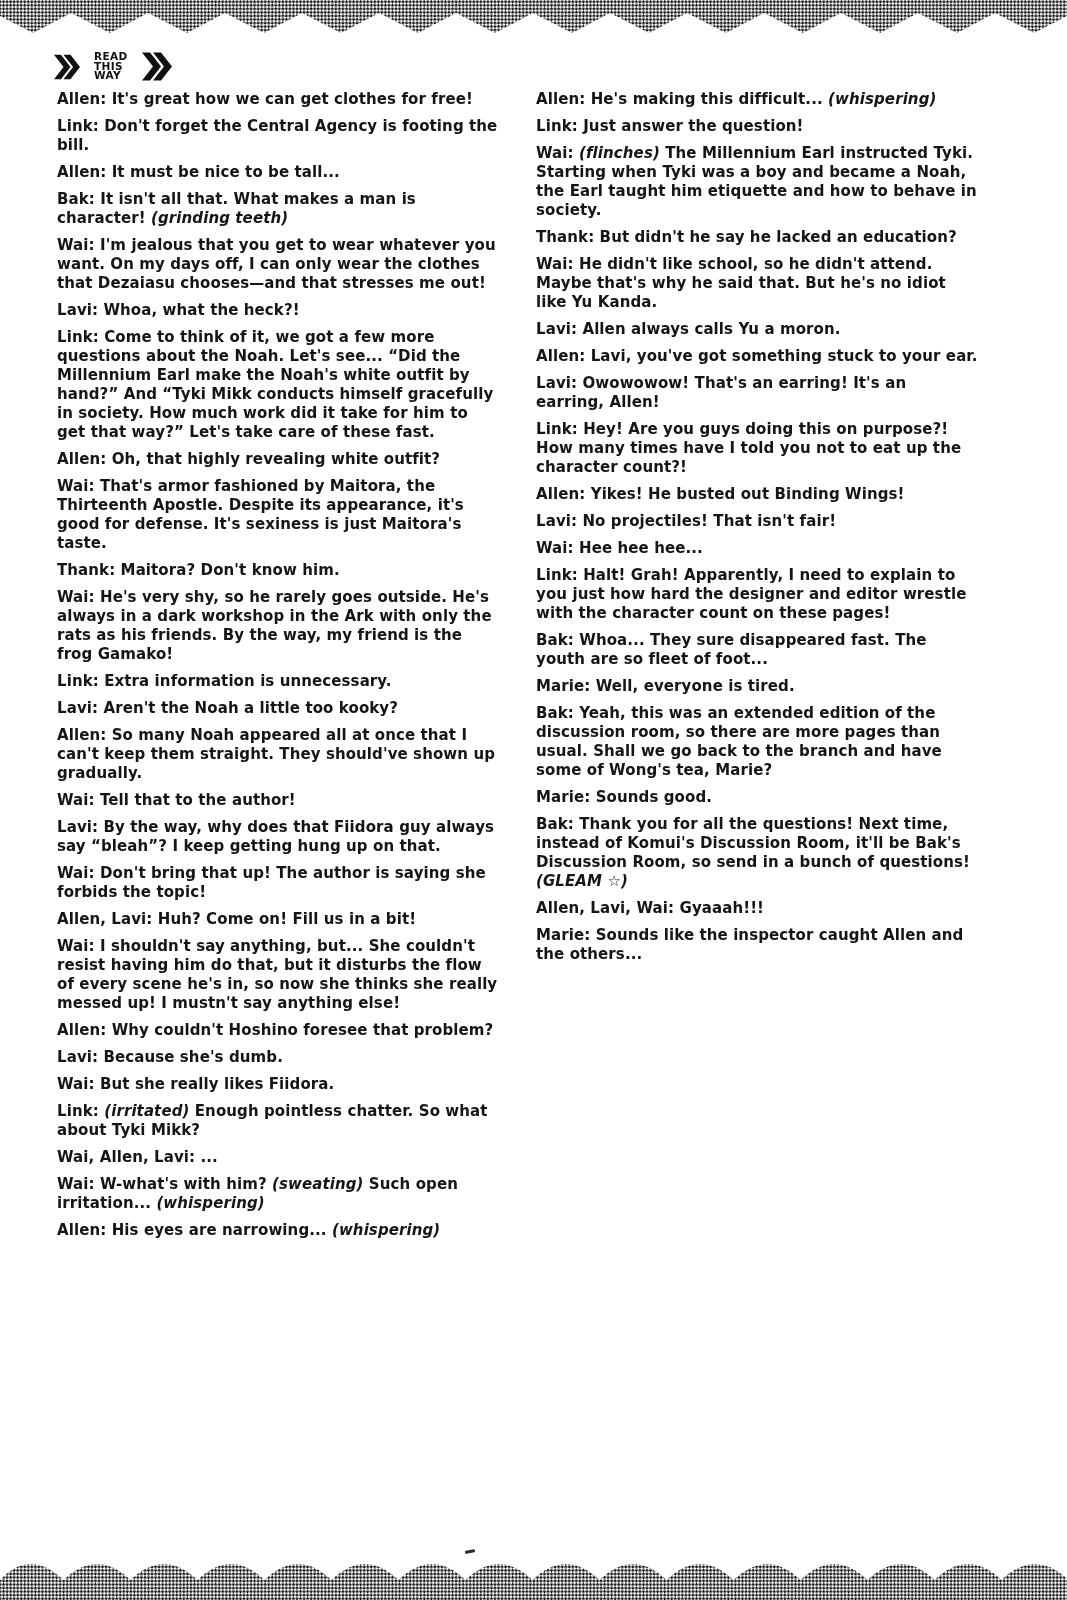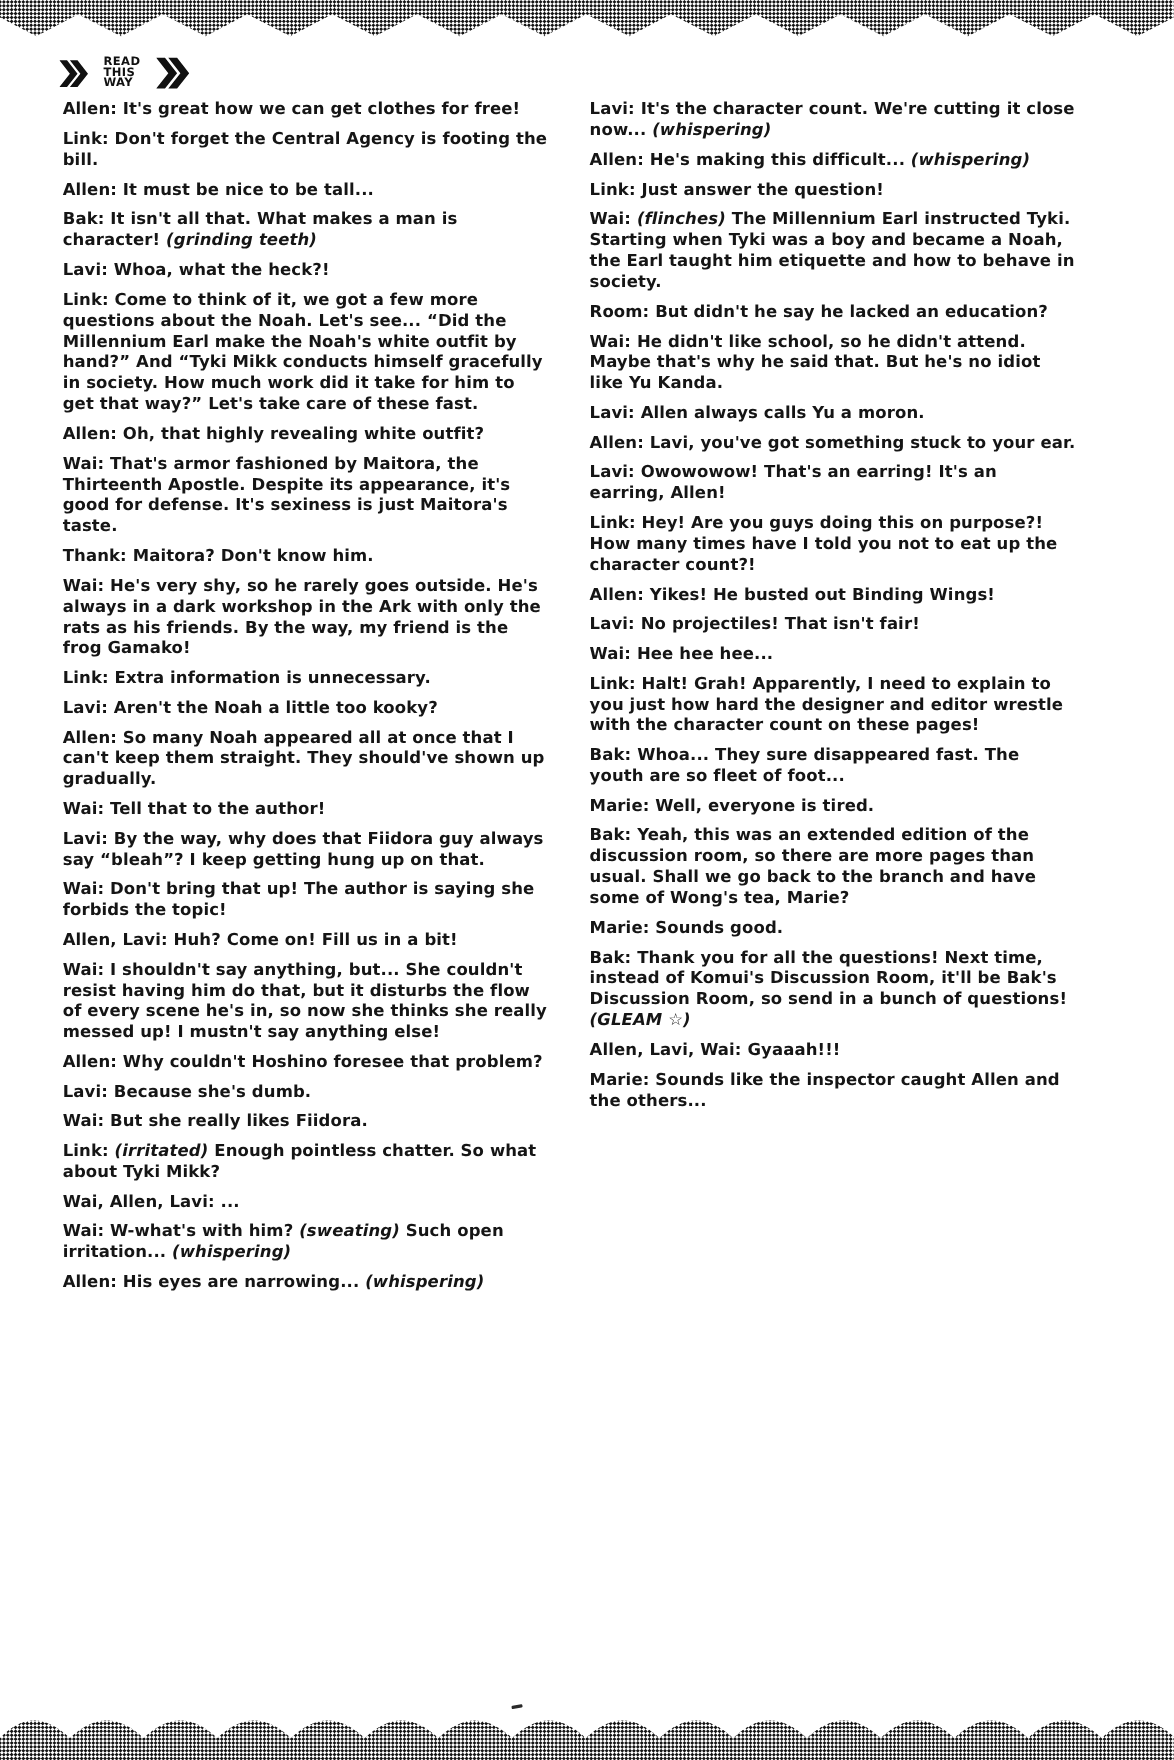--- a/index.html
+++ b/index.html
@@ -85,20 +85,21 @@
     <path fill="#111" d="M11,0 L22,14 L11,28 L19,28 L30,14 L19,0 Z"></path>
   </svg>
 </div>
 
 <div class="dialog-wrap">
   <div class="col" id="dialog-column-left">
       <p class="para"><span>Allen: It's great how we can get clothes for free!</span></p>
       <p class="para"><span>Link: Don't forget the Central Agency is footing the bill.</span></p>
       <p class="para"><span>Allen: It must be nice to be tall...</span></p>
       <p class="para"><span>Bak: It isn't all that. What makes a man is character! </span><span class="stage">(grinding teeth)</span></p>
+      <p class="para"><span>Wai: I'm jealous that you get to wear whatever you want. On my days off, I can only wear the clothes that Dezaiasu chooses—and that stresses me out!</span></p>
       <p class="para"><span>Lavi: Whoa, what the heck?!</span></p>
       <p class="para"><span>Link: Come to think of it, we got a few more questions about the Noah. Let's see... “Did the Millennium Earl make the Noah's white outfit by hand?” And “Tyki Mikk conducts himself gracefully in society. How much work did it take for him to get that way?” Let's take care of these fast.</span></p>
       <p class="para"><span>Allen: Oh, that highly revealing white outfit?</span></p>
       <p class="para"><span>Wai: That's armor fashioned by Maitora, the Thirteenth Apostle. Despite its appearance, it's good for defense. It's sexiness is just Maitora's taste.</span></p>
       <p class="para"><span>Thank: Maitora? Don't know him.</span></p>
       <p class="para"><span>Wai: He's very shy, so he rarely goes outside. He's always in a dark workshop in the Ark with only the rats as his friends. By the way, my friend is the frog Gamako!</span></p>
       <p class="para"><span>Link: Extra information is unnecessary.</span></p>
       <p class="para"><span>Lavi: Aren't the Noah a little too kooky?</span></p>
       <p class="para"><span>Allen: So many Noah appeared all at once that I can't keep them straight. They should've shown up gradually.</span></p>
       <p class="para"><span>Wai: Tell that to the author!</span></p>
@@ -108,25 +109,24 @@
       <p class="para"><span>Wai: I shouldn't say anything, but... She couldn't resist having him do that, but it disturbs the flow of every scene he's in, so now she thinks she really messed up! I mustn't say anything else!</span></p>
       <p class="para"><span>Allen: Why couldn't Hoshino foresee that problem?</span></p>
       <p class="para"><span>Lavi: Because she's dumb.</span></p>
       <p class="para"><span>Wai: But she really likes Fiidora.</span></p>
       <p class="para"><span>Link: </span><span class="stage">(irritated)</span><span> Enough pointless chatter. So what about Tyki Mikk?</span></p>
       <p class="para"><span>Wai, Allen, Lavi: ...</span></p>
       <p class="para"><span>Wai: W-what's with him? </span><span class="stage">(sweating)</span><span> Such open irritation... </span><span class="stage">(whispering)</span></p>
       <p class="para"><span>Allen: His eyes are narrowing... </span><span class="stage">(whispering)</span></p>
     </div>
   <div class="col" id="dialog-column-right">
-      <p class="para"><span>Lavi: It's the character count. We're cutting it close now... </span><span class="stage">(whispering)</span></p>
       <p class="para"><span>Allen: He's making this difficult... </span><span class="stage">(whispering)</span></p>
       <p class="para"><span>Link: Just answer the question!</span></p>
       <p class="para"><span>Wai: </span><span class="stage">(flinches)</span><span> The Millennium Earl instructed Tyki. Starting when Tyki was a boy and became a Noah, the Earl taught him etiquette and how to behave in society.</span></p>
-      <p class="para"><span>Room: But didn't he say he lacked an education?</span></p>
+      <p class="para"><span>Thank: But didn't he say he lacked an education?</span></p>
       <p class="para"><span>Wai: He didn't like school, so he didn't attend. Maybe that's why he said that. But he's no idiot like Yu Kanda.</span></p>
       <p class="para"><span>Lavi: Allen always calls Yu a moron.</span></p>
       <p class="para"><span>Allen: Lavi, you've got something stuck to your ear.</span></p>
       <p class="para"><span>Lavi: Owowowow! That's an earring! It's an earring, Allen!</span></p>
       <p class="para"><span>Link: Hey! Are you guys doing this on purpose?! How many times have I told you not to eat up the character count?!</span></p>
       <p class="para"><span>Allen: Yikes! He busted out Binding Wings!</span></p>
       <p class="para"><span>Lavi: No projectiles! That isn't fair!</span></p>
       <p class="para"><span>Wai: Hee hee hee...</span></p>
       <p class="para"><span>Link: Halt! Grah! Apparently, I need to explain to you just how hard the designer and editor wrestle with the character count on these pages!</span></p>
       <p class="para"><span>Bak: Whoa... They sure disappeared fast. The youth are so fleet of foot...</span></p>

